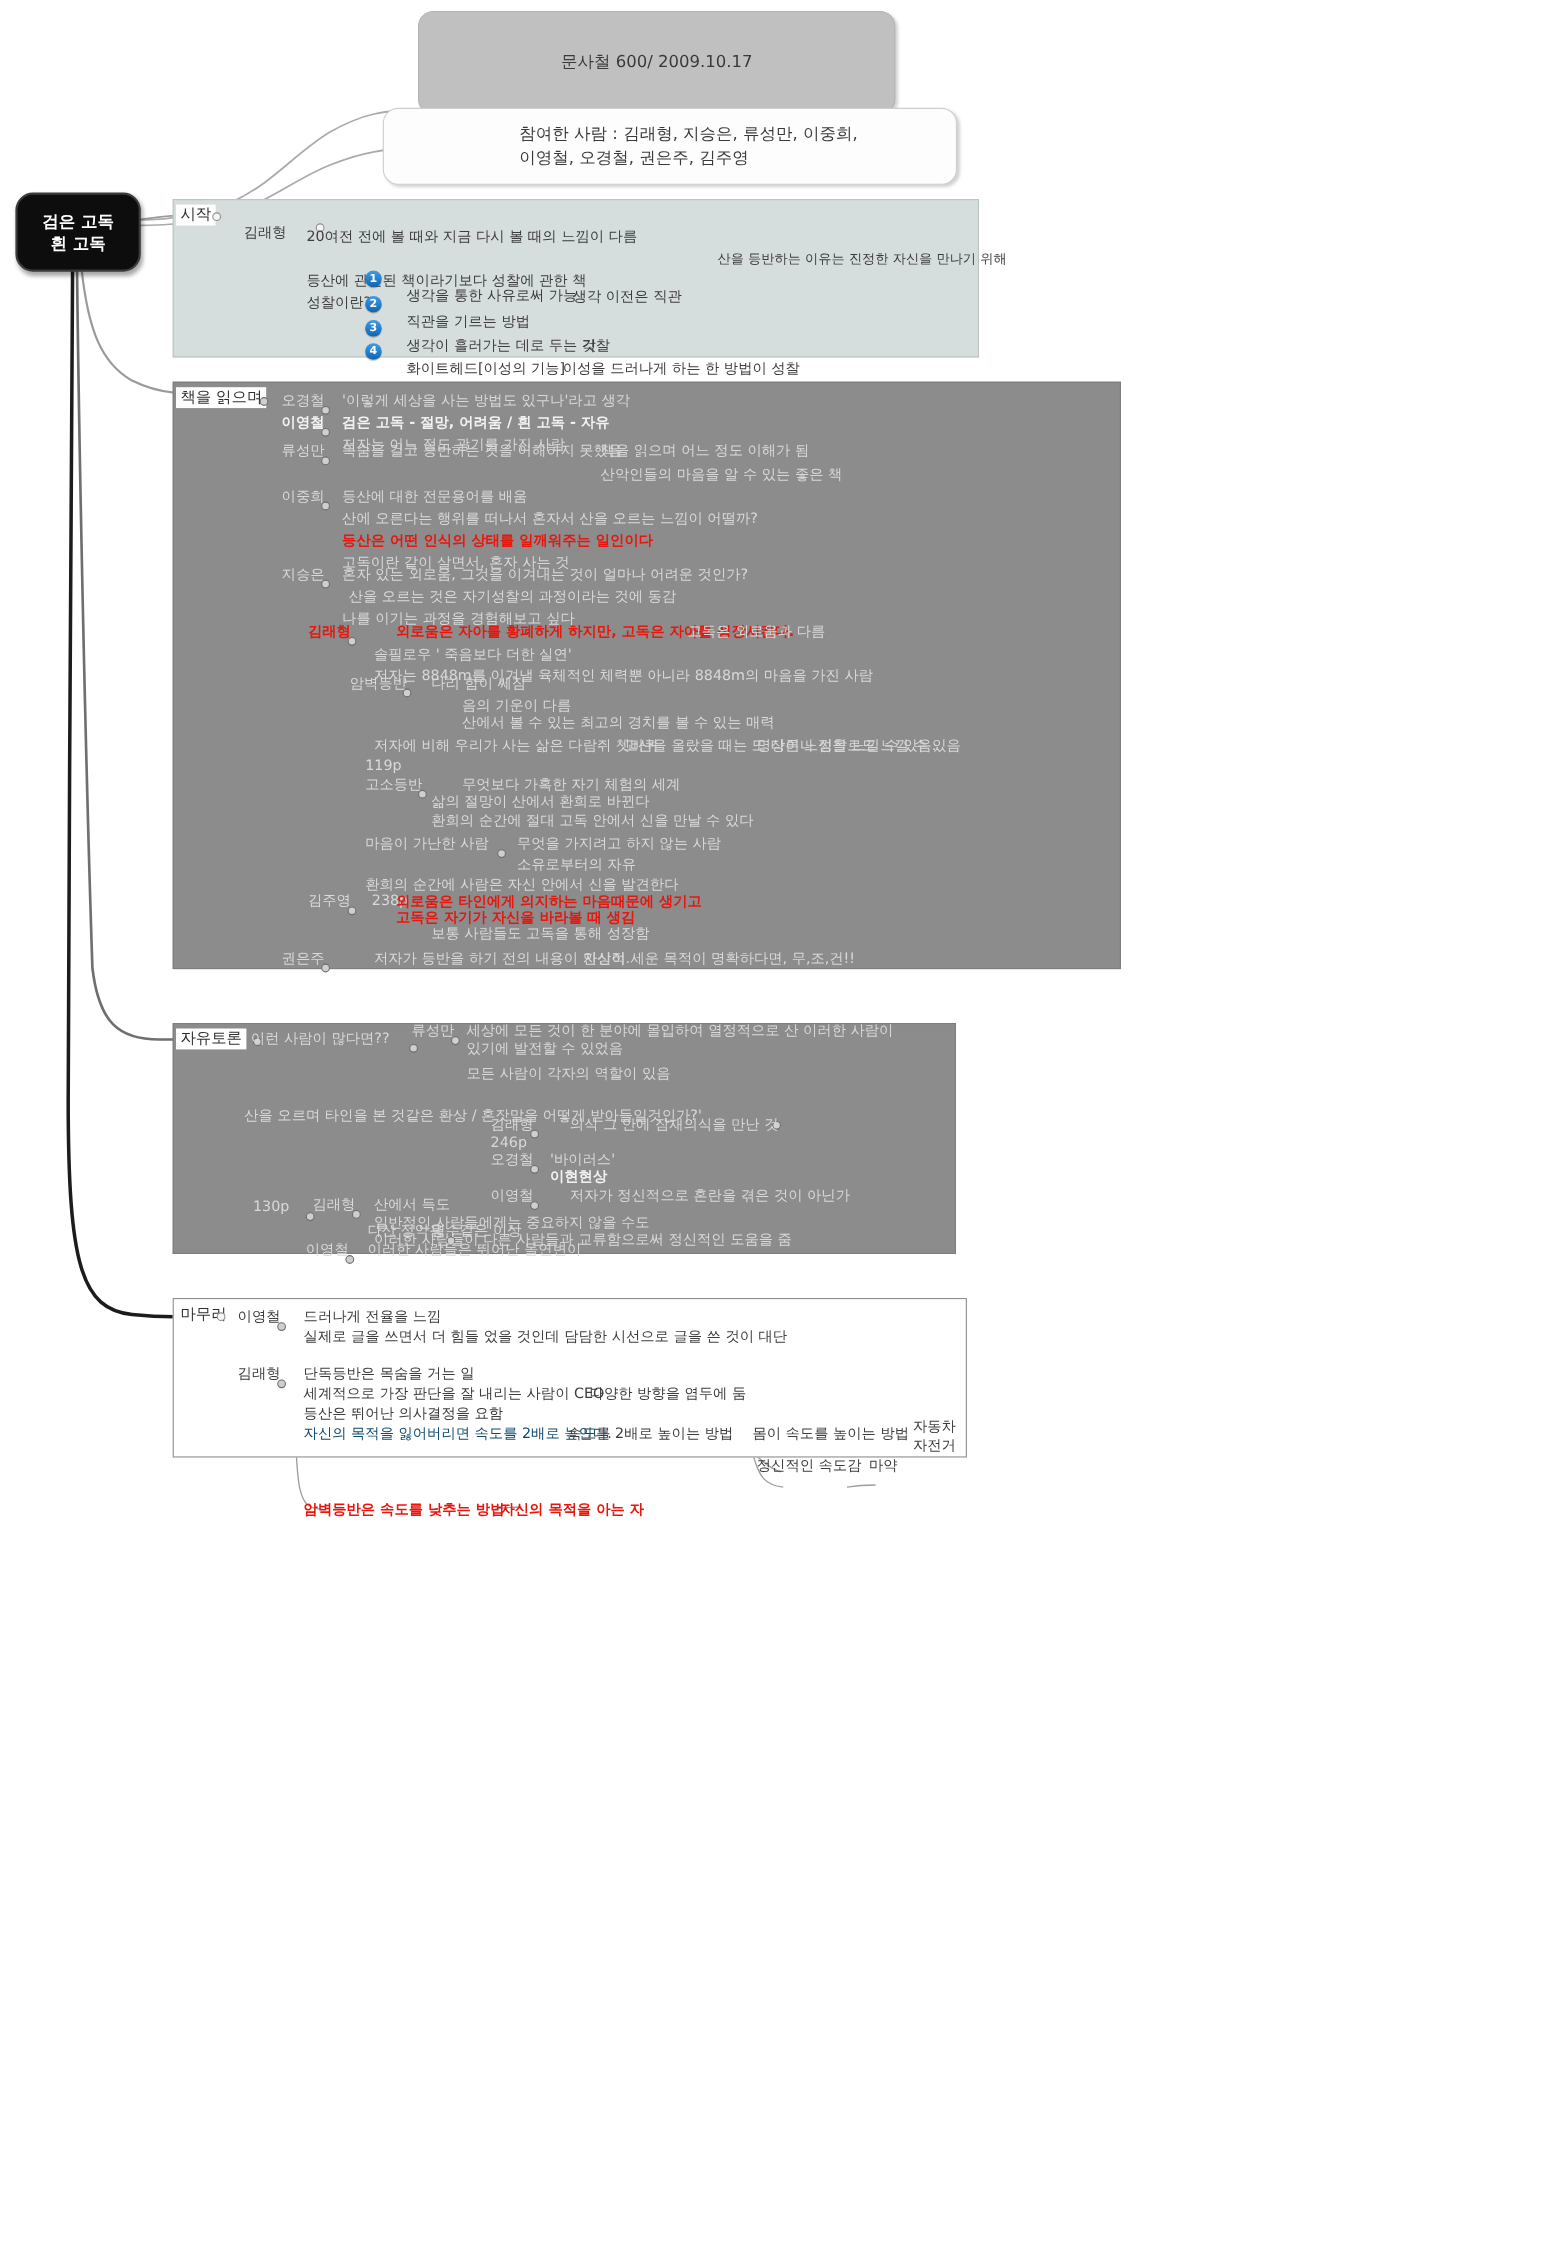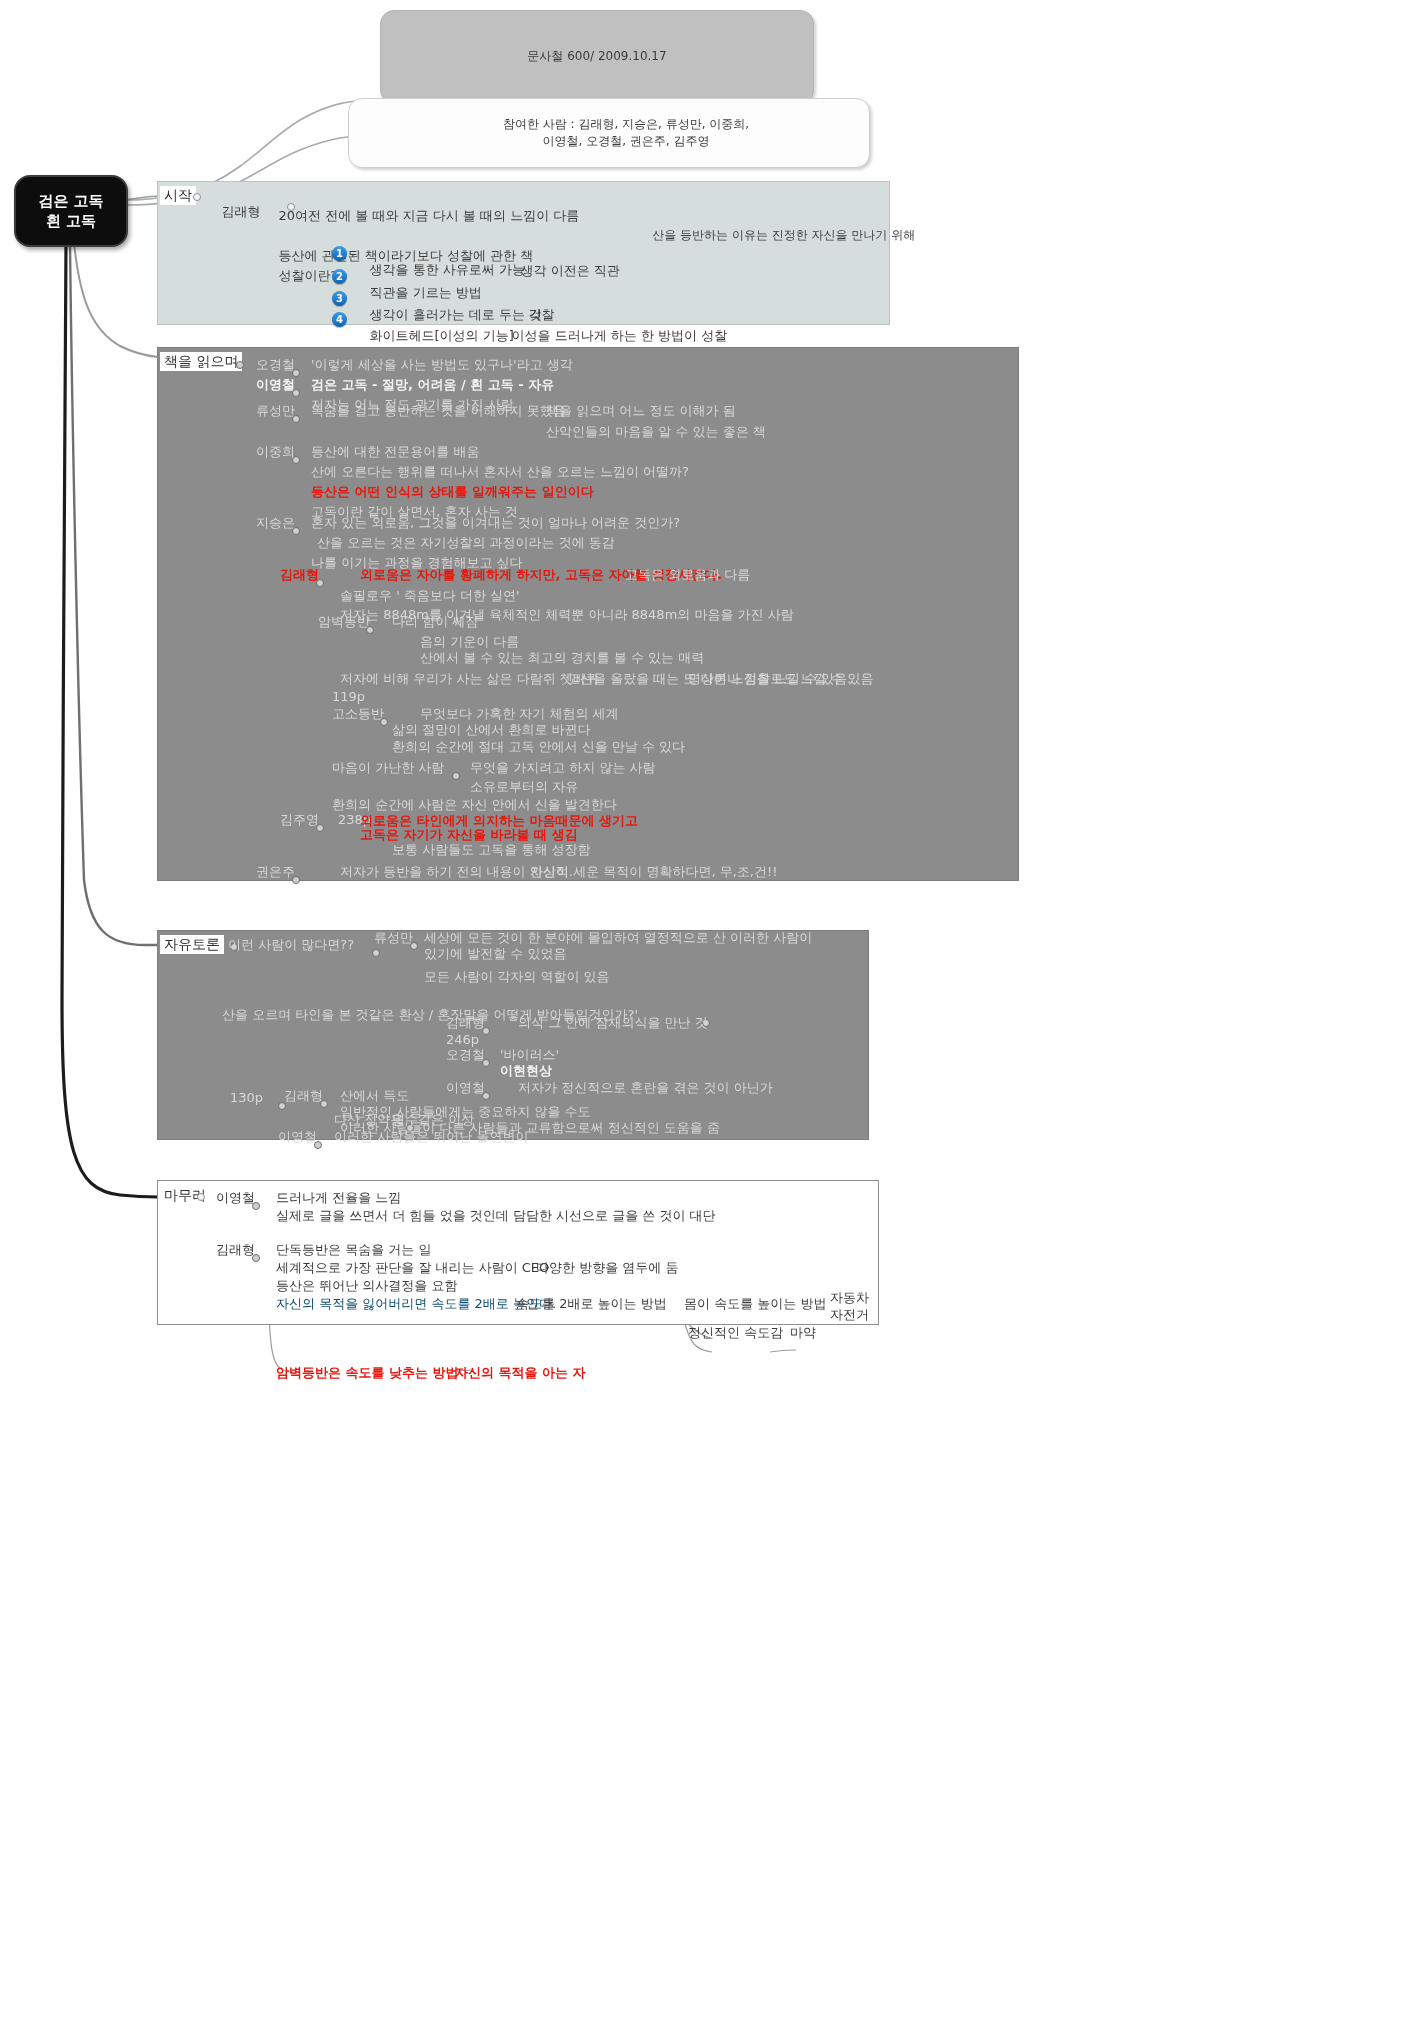--- a/index.html
+++ b/index.html
@@ -22,23 +22,23 @@
   }
 
   
   .hdr-card{
     position:absolute;
     background:#c0c0c0;
     border:1px solid #b3b3b3;
     border-radius:14px;
     box-shadow:2px 2px 3px rgba(0,0,0,.18);
     display:flex;align-items:center;justify-content:center;
-    text-align:center;
+    text-align:left;
     color:#3a3a3a;
-    font-size:12px;
+    font-size:15px;
     line-height:1.45;
   }
   .hdr-card.white{
     background:#fdfdfd;
     border:1px solid #cfcfcf;
     color:#3a3a3a;
   }
 
   
   #root-node{

